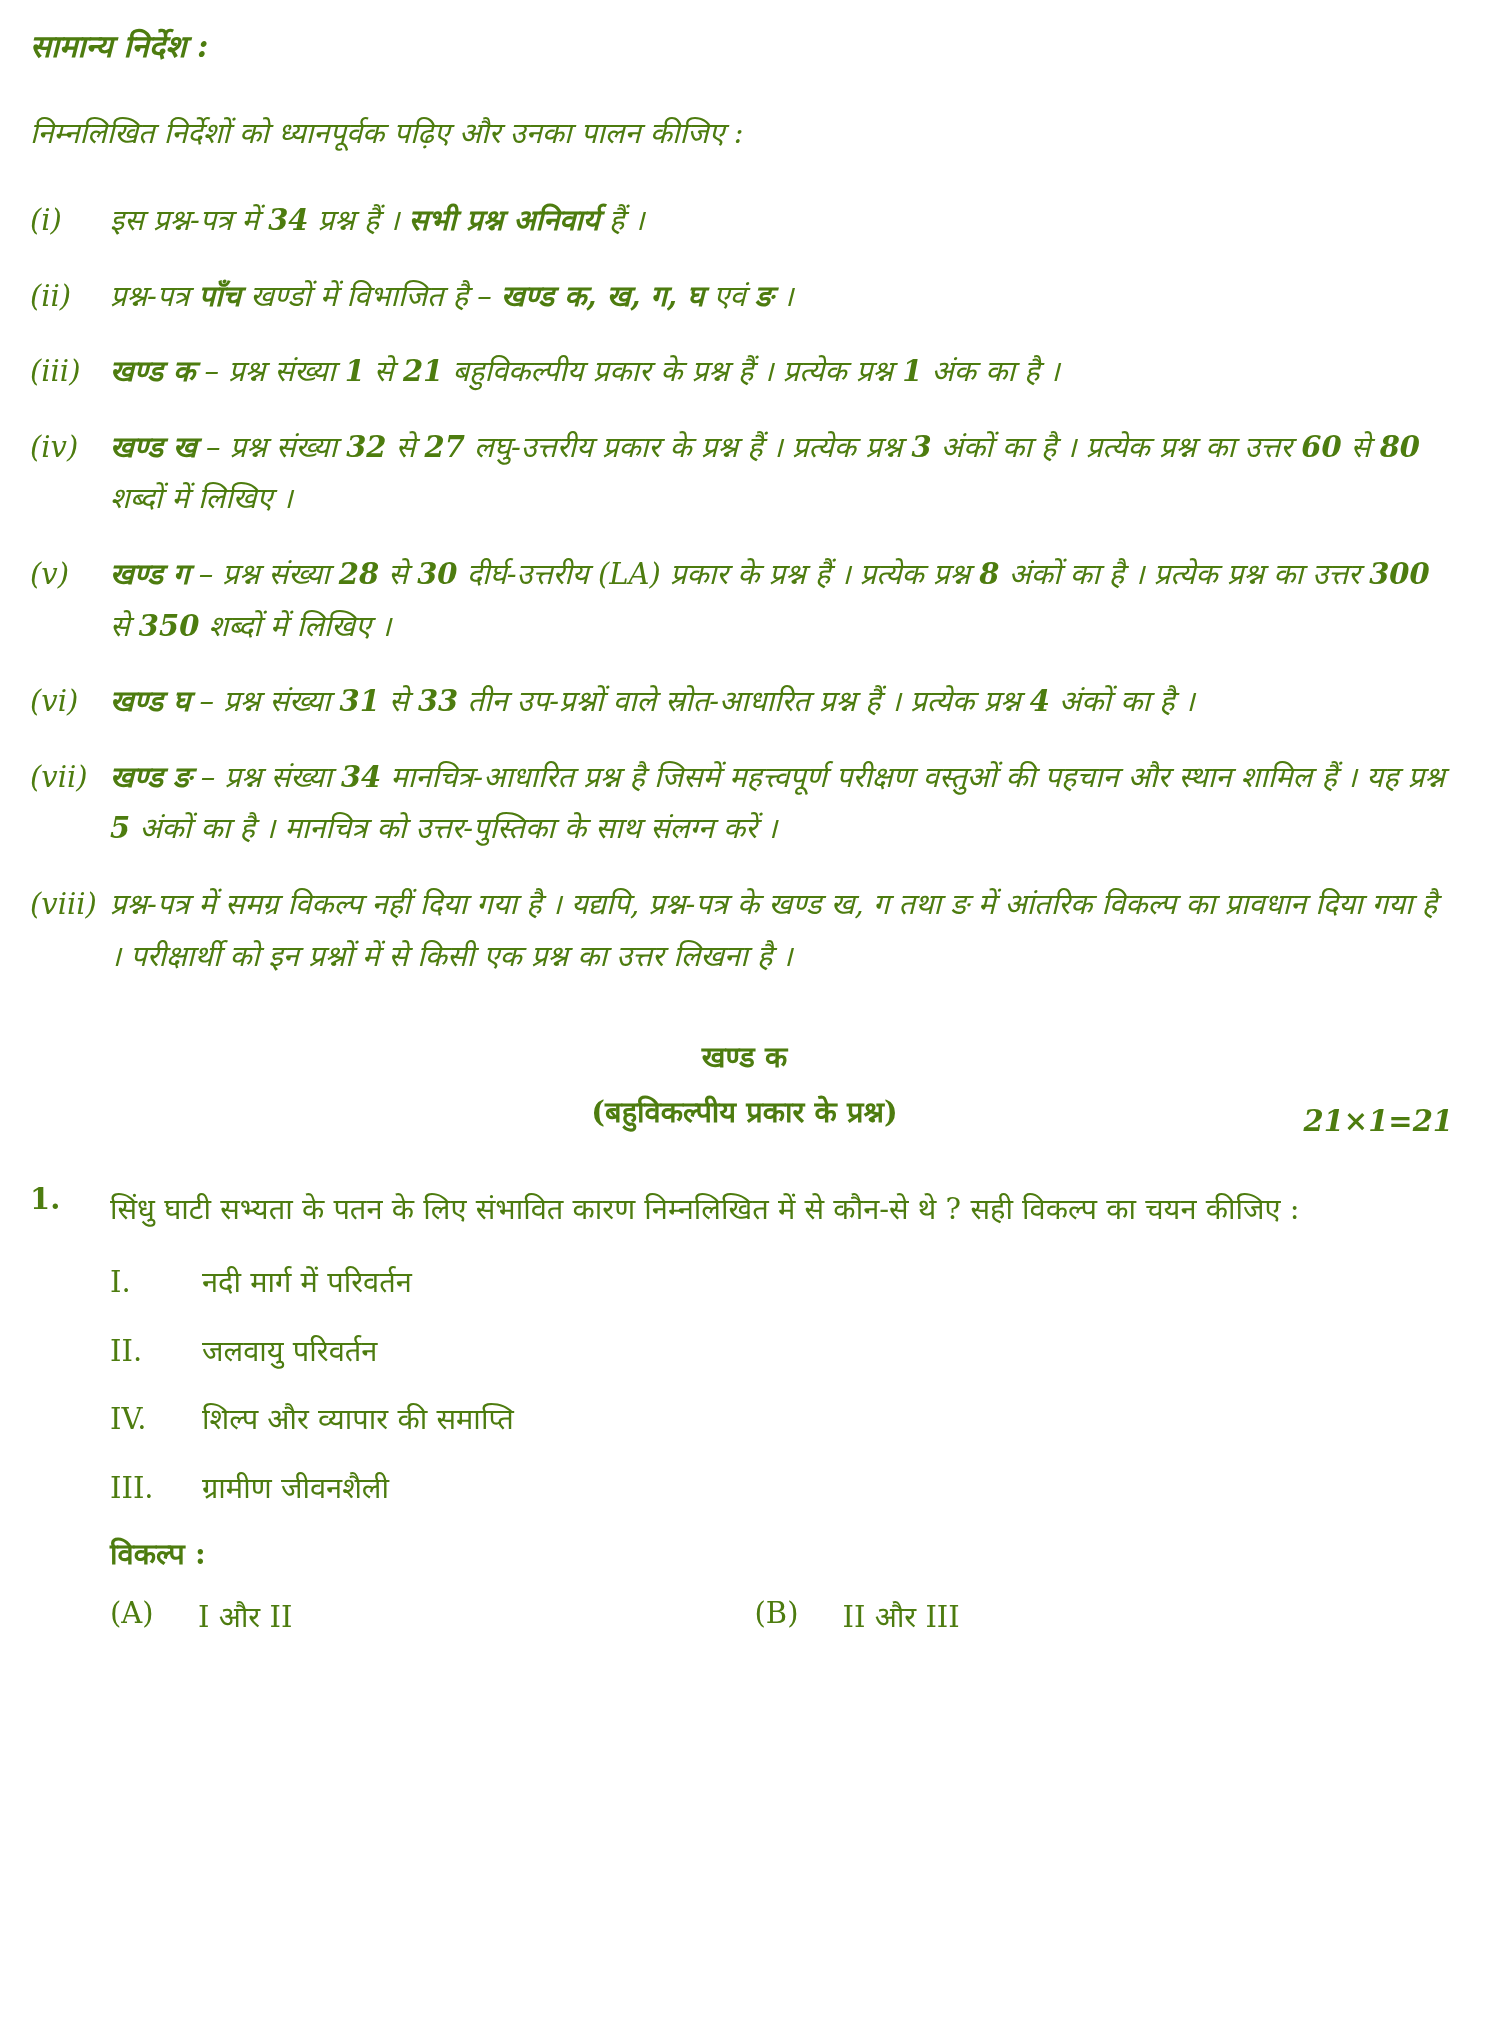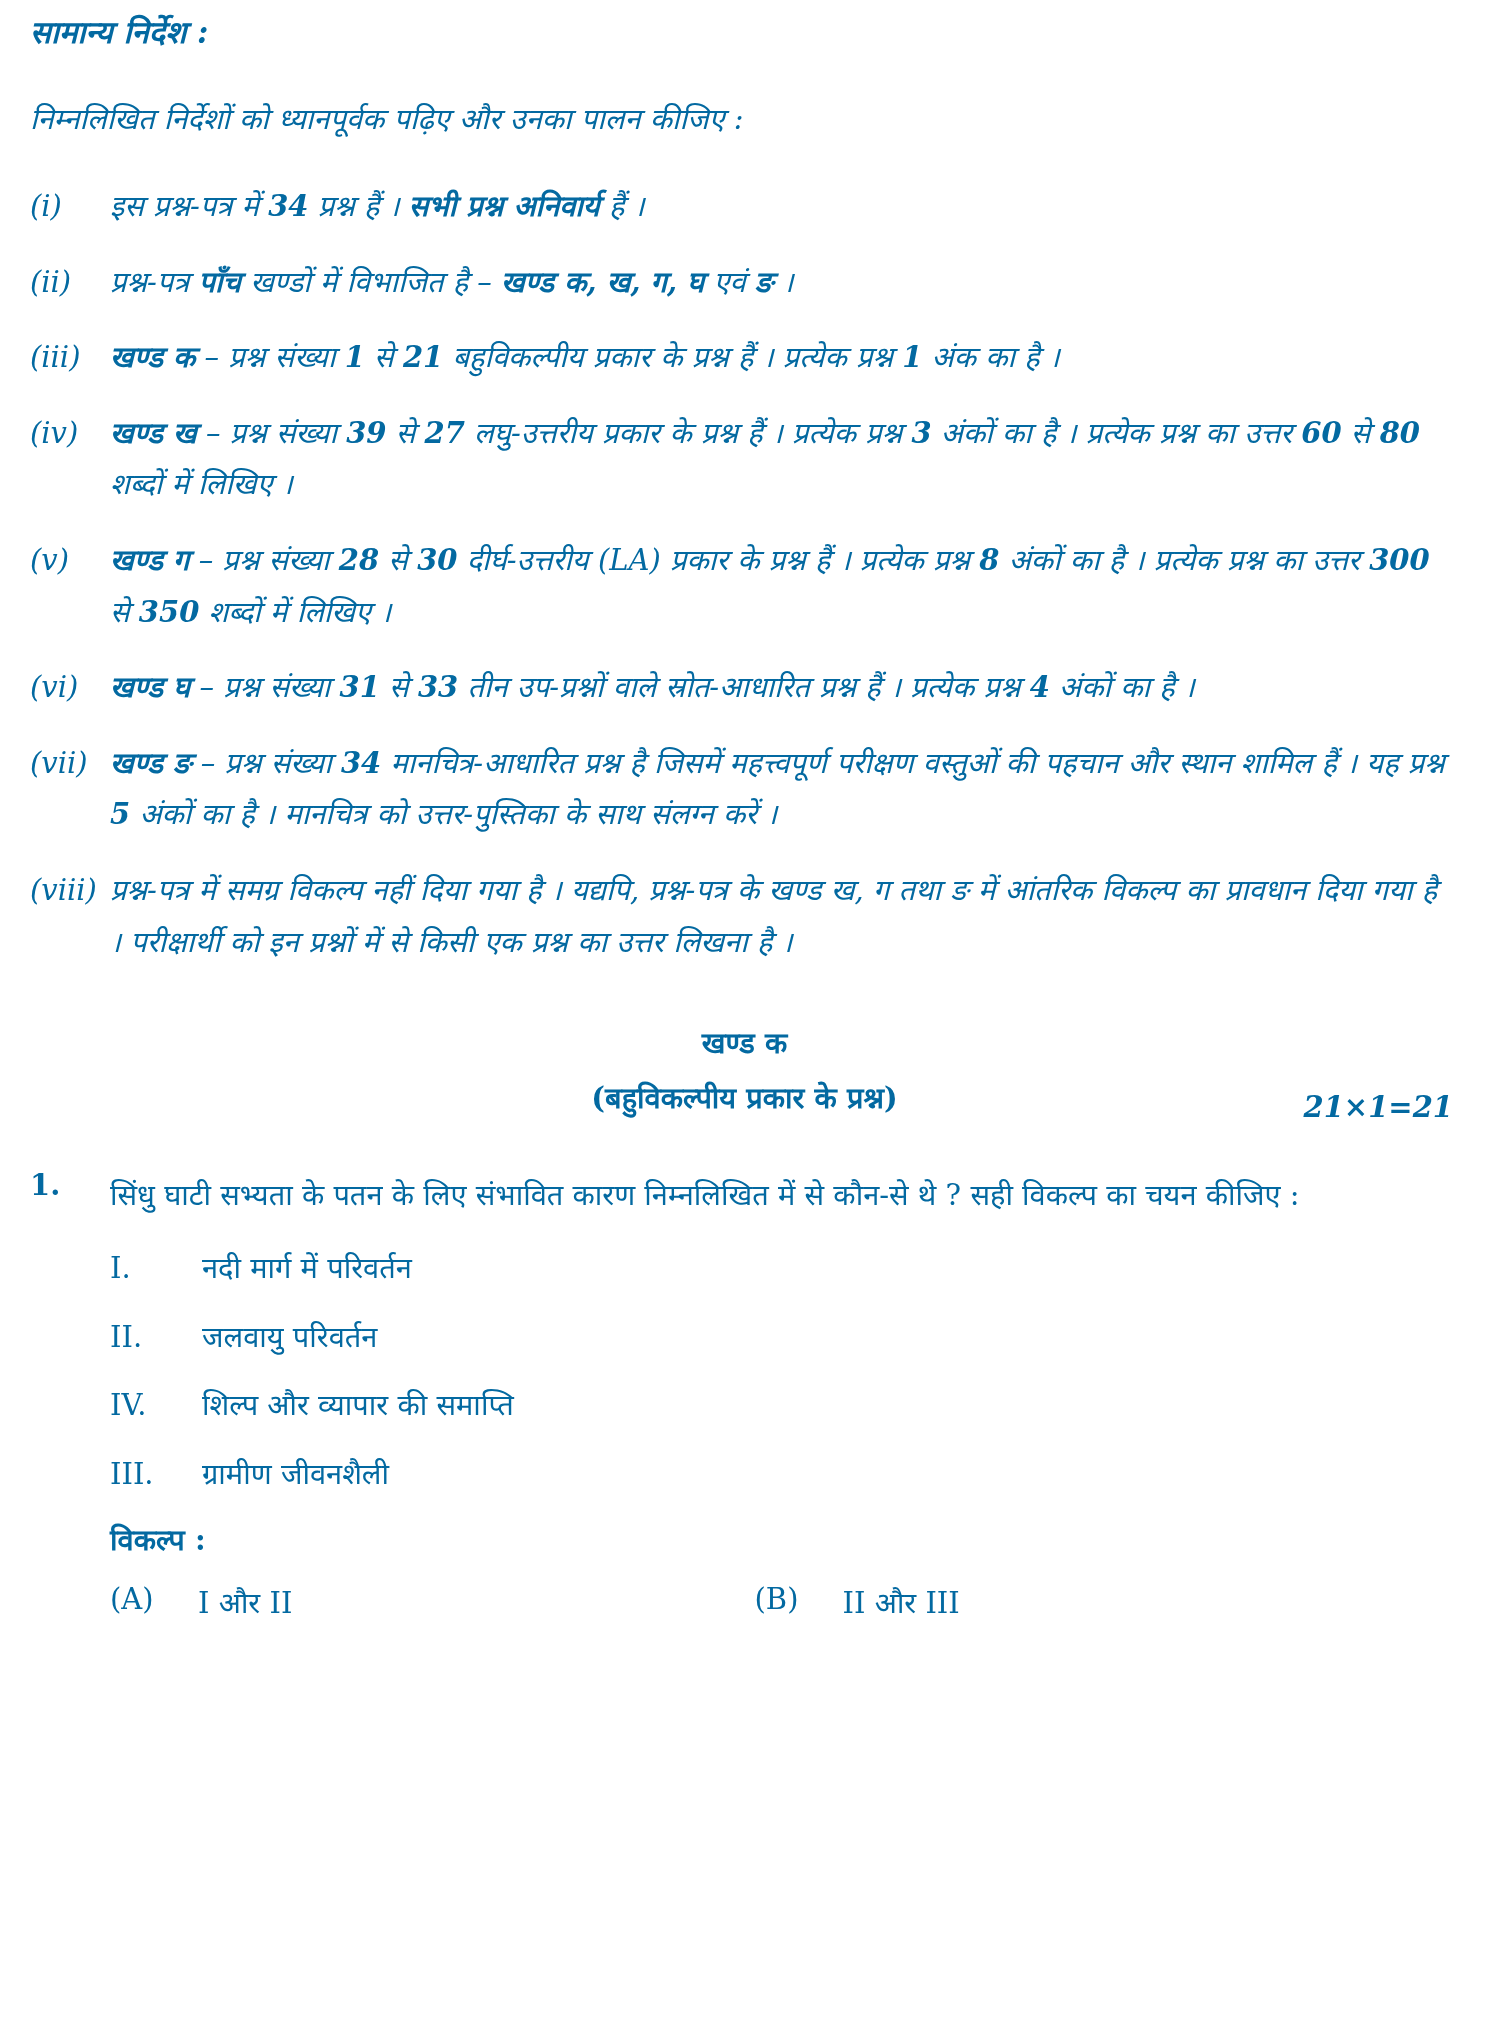--- a/index.html
+++ b/index.html
@@ -3,25 +3,25 @@
 <meta charset="utf-8">
 <style>
   html, body { margin: 0; padding: 0; background: #ffffff; }
   .page {
     position: relative;
     box-sizing: border-box;
     width: 1505px;
     height: 1628px;
     margin: 0 auto;
     background: #ffffff;
-    color: #0369a1;
+    color: #4d7c0f;
     font-family: "DejaVu Serif", "Liberation Serif", serif;
     display: flex;
     flex-direction: column;
-    padding: 6px 46px 0 30px;
+    padding: 20px 46px 0 30px;
     overflow: hidden;
   }
   .doc-title {
     font-size: 31px;
     font-weight: bold;
     font-style: italic;
     margin: 4px 0 0 0;
   }
   .intro {
     font-style: italic;
@@ -110,21 +110,21 @@
       <div class="ins-row">
         <div class="ins-num">(ii)</div>
         <div class="ins-text"><span>प्रश्न-पत्र </span><b>पाँच</b><span> खण्डों में विभाजित है – </span><b>खण्ड क, ख, ग, घ</b><span> एवं </span><b>ङ</b><span> ।</span></div>
       </div>
       <div class="ins-row">
         <div class="ins-num">(iii)</div>
         <div class="ins-text"><b>खण्ड क</b><span> – प्रश्न संख्या </span><b>1</b><span> से </span><b>21</b><span> बहुविकल्पीय प्रकार के प्रश्न हैं । प्रत्येक प्रश्न </span><b>1</b><span> अंक का है ।</span></div>
       </div>
       <div class="ins-row">
         <div class="ins-num">(iv)</div>
-        <div class="ins-text"><b>खण्ड ख</b><span> – प्रश्न संख्या </span><b>39</b><span>  से </span><b>27</b><span> लघु-उत्तरीय प्रकार के प्रश्न हैं । प्रत्येक प्रश्न </span><b>3</b><span> अंकों का है । प्रत्येक प्रश्न का उत्तर </span><b>60</b><span> से </span><b>80</b><span> शब्दों में लिखिए ।</span></div>
+        <div class="ins-text"><b>खण्ड ख</b><span> – प्रश्न संख्या </span><b>32</b><span>  से </span><b>27</b><span> लघु-उत्तरीय प्रकार के प्रश्न हैं । प्रत्येक प्रश्न </span><b>3</b><span> अंकों का है । प्रत्येक प्रश्न का उत्तर </span><b>60</b><span> से </span><b>80</b><span> शब्दों में लिखिए ।</span></div>
       </div>
       <div class="ins-row">
         <div class="ins-num">(v)</div>
         <div class="ins-text"><b>खण्ड ग</b><span> – प्रश्न संख्या </span><b>28</b><span> से </span><b>30</b><span> दीर्घ-उत्तरीय (LA) प्रकार के प्रश्न हैं । प्रत्येक प्रश्न </span><b>8</b><span> अंकों का है । प्रत्येक प्रश्न का उत्तर </span><b>300</b><span> से </span><b>350</b><span> शब्दों में लिखिए ।</span></div>
       </div>
       <div class="ins-row">
         <div class="ins-num">(vi)</div>
         <div class="ins-text"><b>खण्ड घ</b><span> – प्रश्न संख्या </span><b>31</b><span> से </span><b>33</b><span> तीन उप-प्रश्नों वाले स्रोत-आधारित प्रश्न हैं । प्रत्येक प्रश्न </span><b>4</b><span> अंकों का है ।</span></div>
       </div>
       <div class="ins-row">

